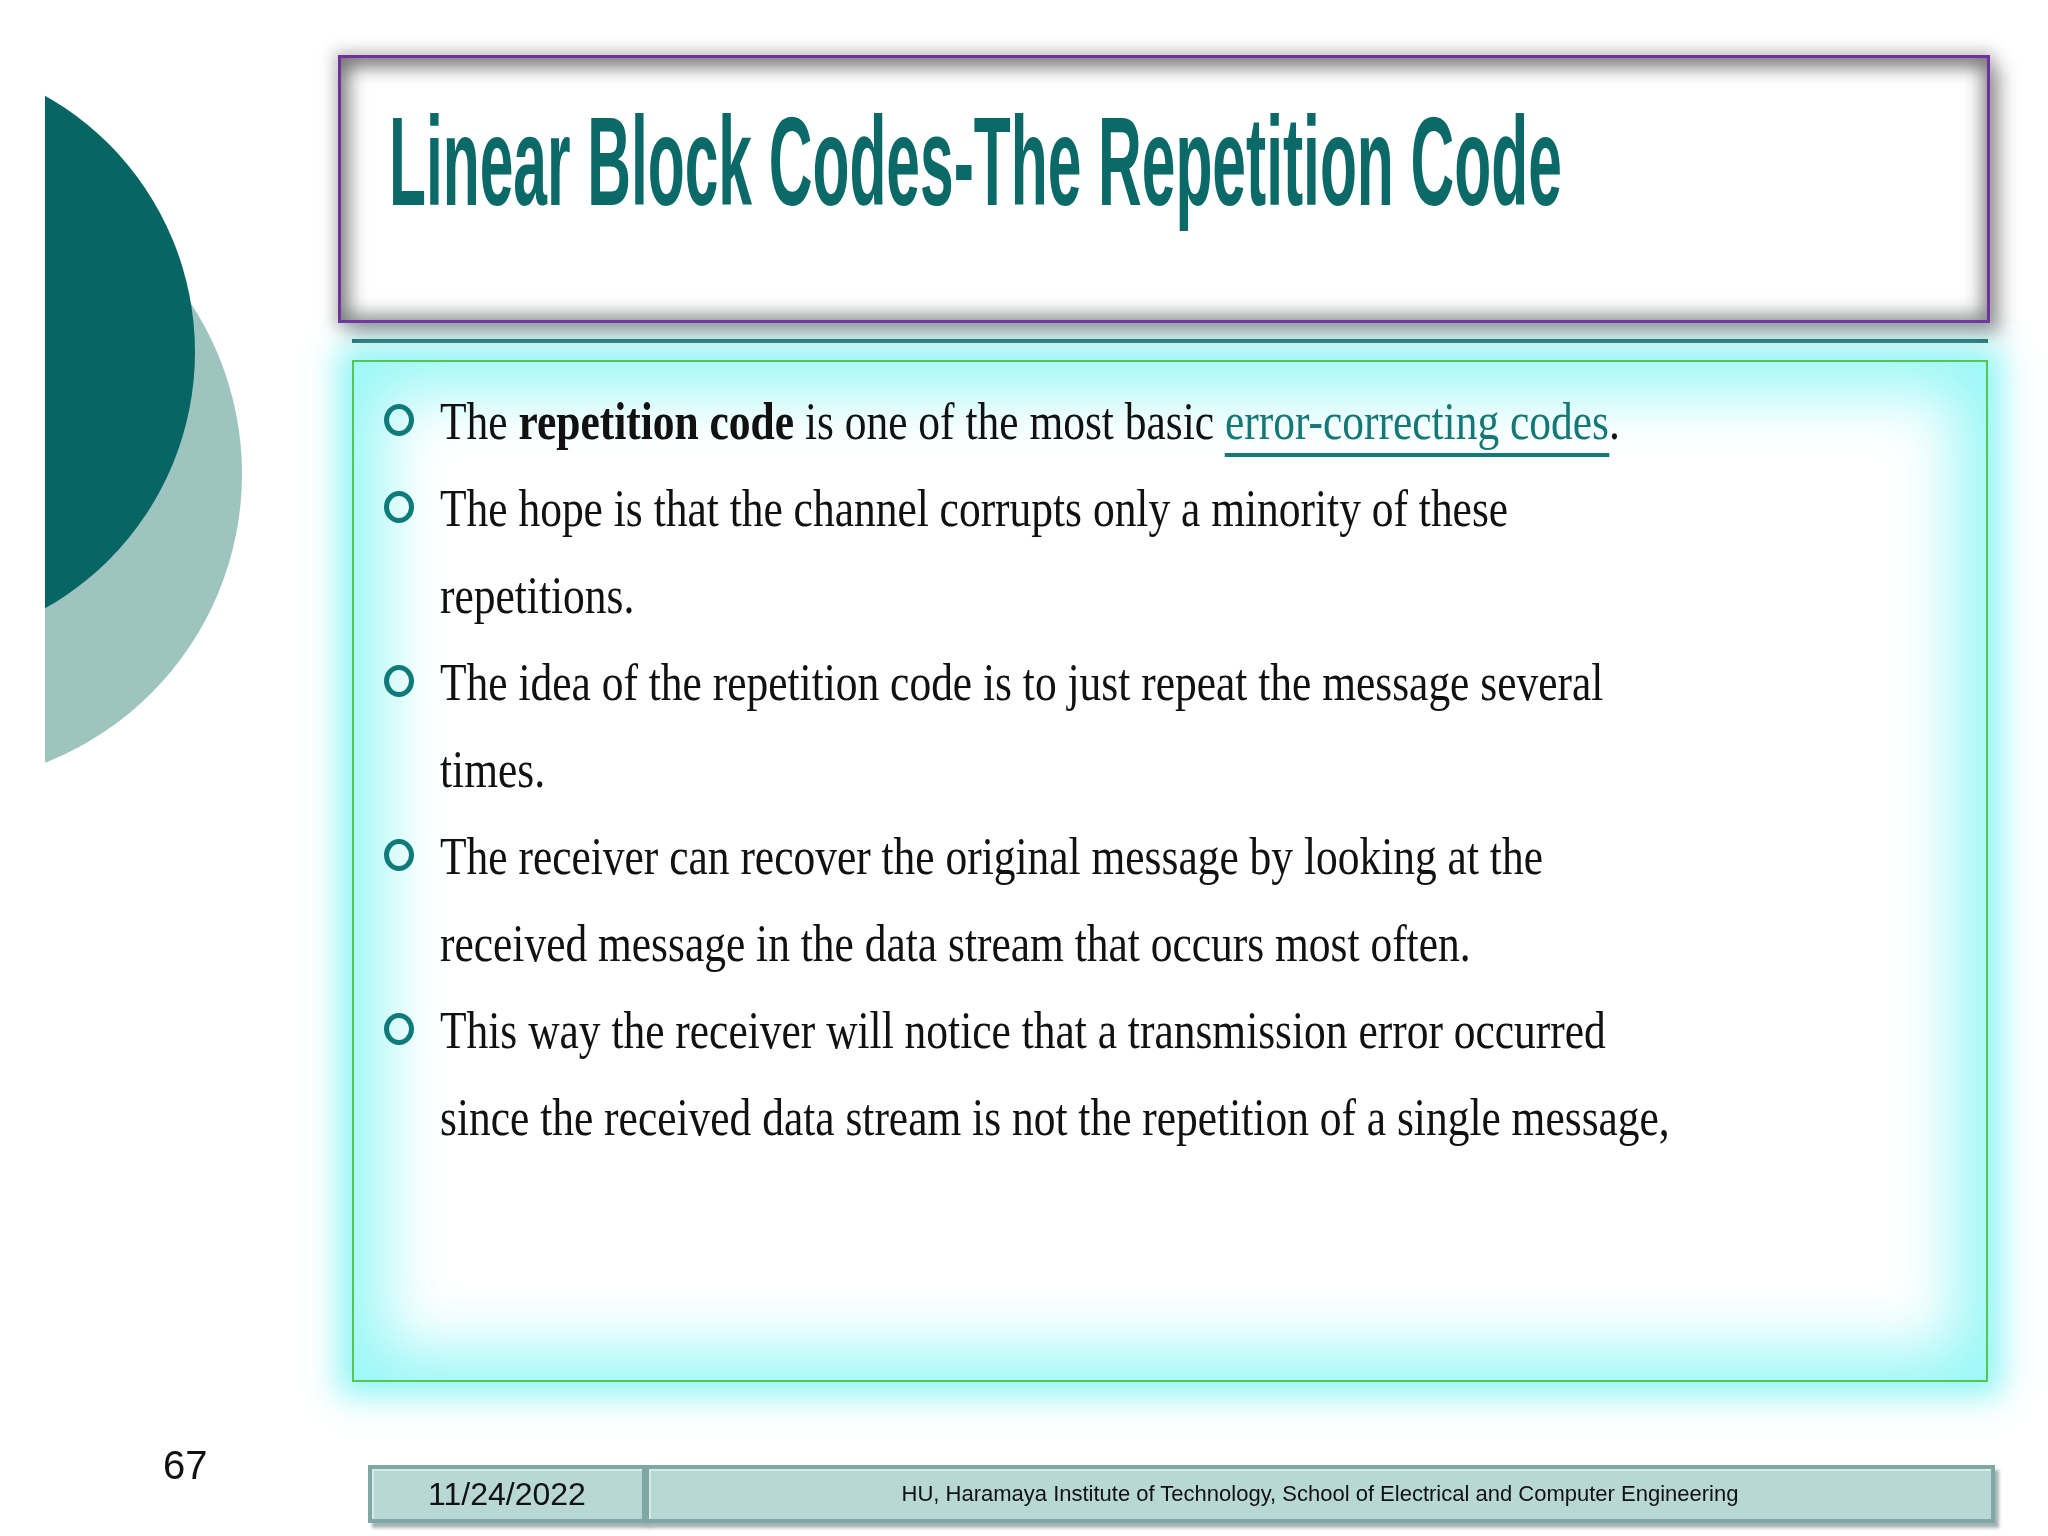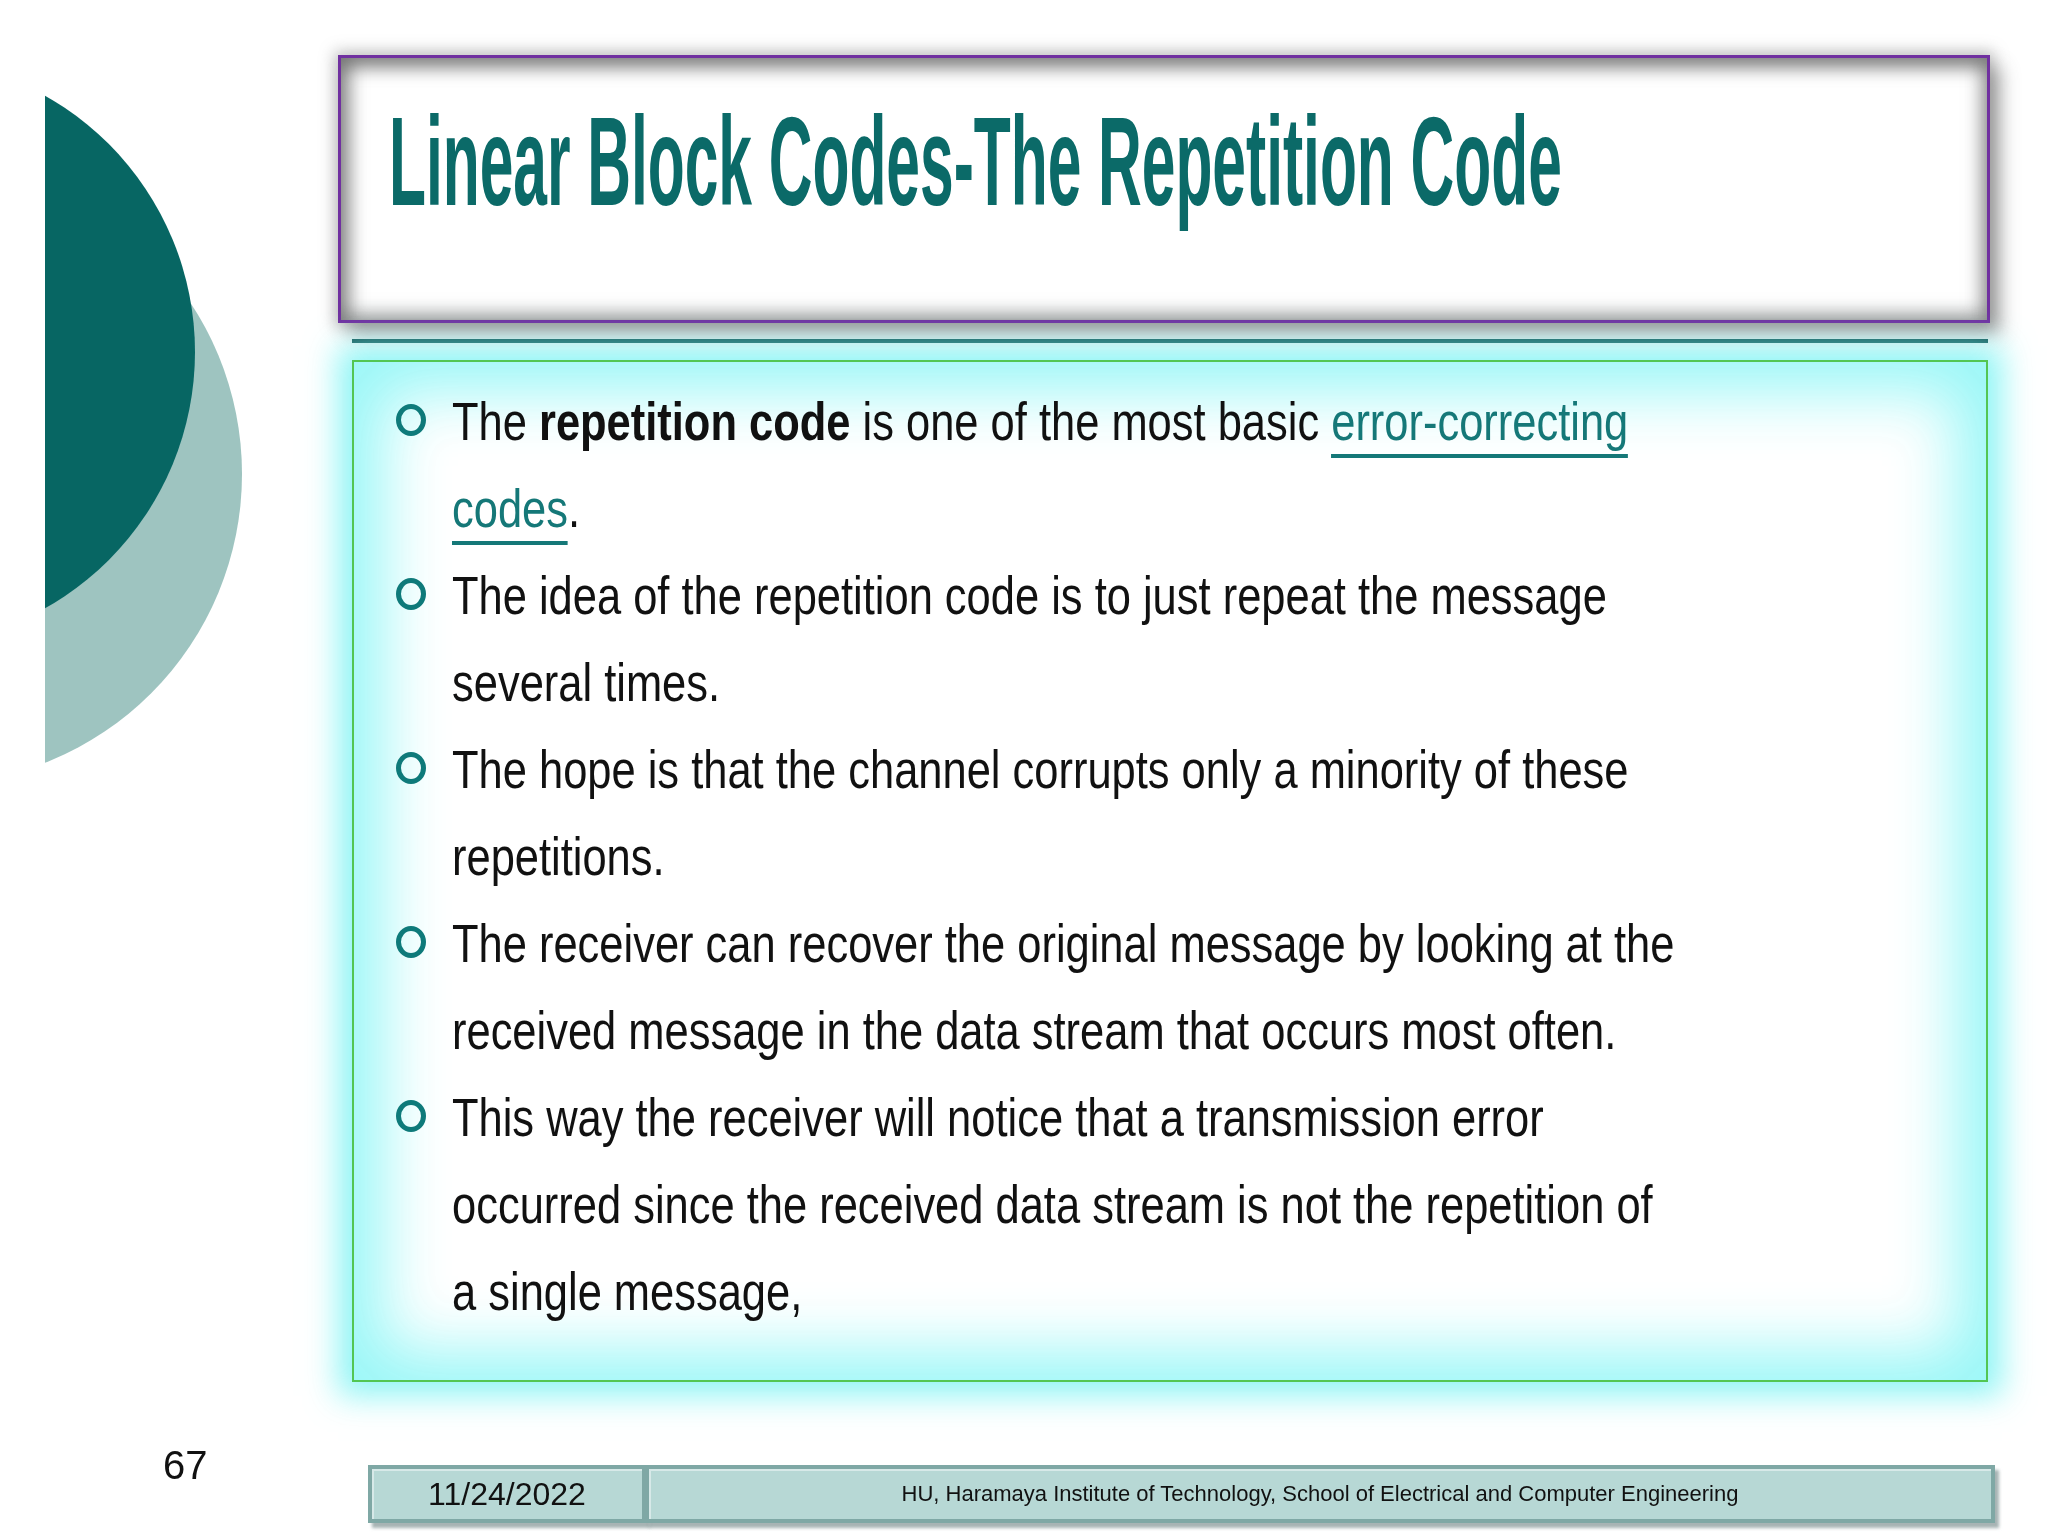--- a/index.html
+++ b/index.html
@@ -69,21 +69,22 @@
     left: 307px; top: 360px; width: 1636px; height: 1022px;
     background: #ffffff;
     border: 2px solid var(--green-border, #53c653);
     box-shadow:
       0 0 30px 14px rgba(125,243,243,0.85),
       inset 0 0 62px 30px rgba(150,247,247,0.95);
     z-index: 3;
   }
   .bullets {
     list-style: none;
-    padding: 16px 30px 0 36px;
+    padding: 16px 30px 0 24px;
+    font-family: Liberation Serif, serif;
   }
   .bullet { display: flex; align-items: flex-start; }
   .ring {
     flex: 0 0 auto;
     width: 30px; height: 32px;
     border: 5px solid var(--bullet-ring, #0e7a7a);
     border-radius: 50%;
     margin: 26px 26px 0 6px;
   }
   .li-text {
@@ -155,25 +156,25 @@
   <div class="divider"></div>
 
   <div class="content-box">
     <ul class="bullets">
         <li class="bullet">
           <span class="ring"></span>
           <div class="li-text"><span>The </span><span class="b">repetition code</span><span> is one of the most basic </span><span class="link">error-correcting codes</span><span>.</span></div>
         </li>
         <li class="bullet">
           <span class="ring"></span>
-          <div class="li-text"><span>The idea of the repetition code is to just repeat the message several times.</span></div>
+          <div class="li-text"><span>The hope is that the channel corrupts only a minority of these repetitions.</span></div>
         </li>
         <li class="bullet">
           <span class="ring"></span>
-          <div class="li-text"><span>The hope is that the channel corrupts only a minority of these repetitions.</span></div>
+          <div class="li-text"><span>The idea of the repetition code is to just repeat the message several times.</span></div>
         </li>
         <li class="bullet">
           <span class="ring"></span>
           <div class="li-text"><span>The receiver can recover the original message by looking at the received message in the data stream that occurs most often.</span></div>
         </li>
         <li class="bullet">
           <span class="ring"></span>
           <div class="li-text"><span>This way the receiver will notice that a transmission error occurred since the received data stream is not the repetition of a single message,</span></div>
         </li>
       </ul>

